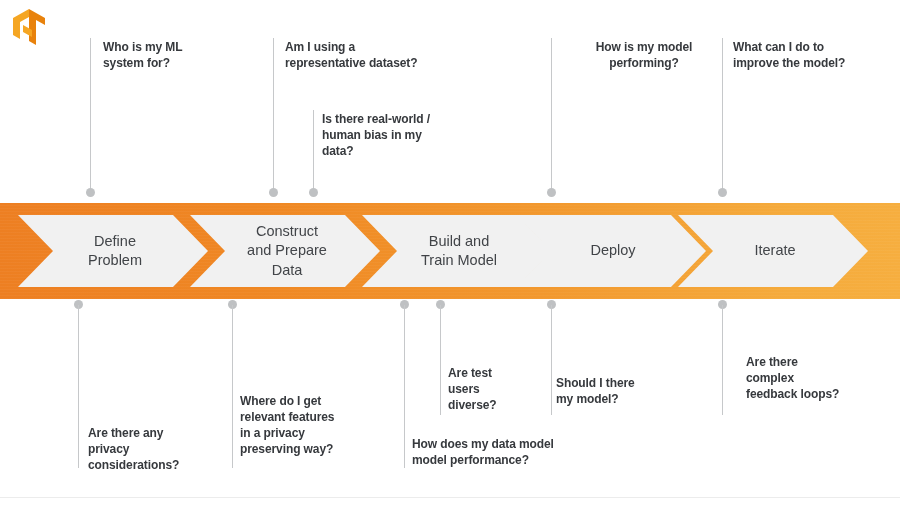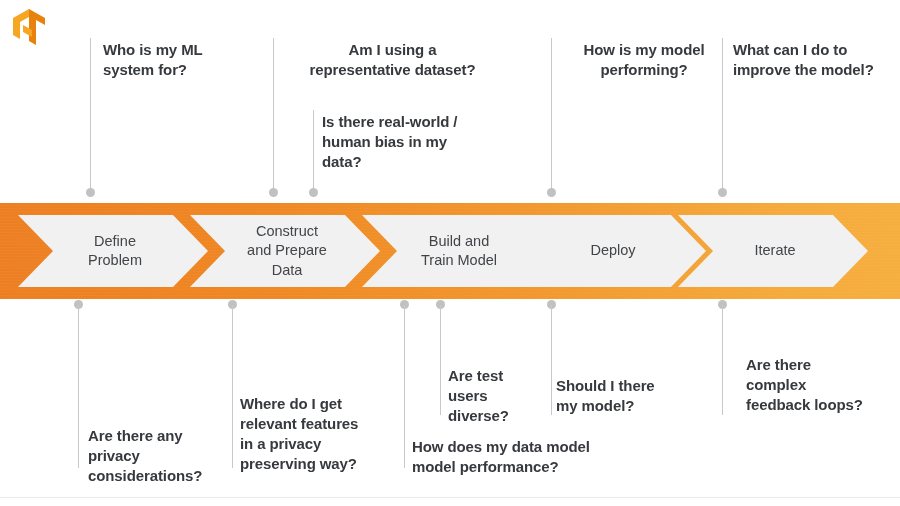--- a/index.html
+++ b/index.html
@@ -27,21 +27,21 @@
     position:absolute;
     width:9px;height:9px;border-radius:50%;
     background:#bfc1c3;
   }
 
   
   .note{
     position:absolute;
     color:#36393d;
     font-weight:bold;
-    font-size:15px;
+    font-size:12px;
     line-height:1.33;
     letter-spacing:-0.1px;
     white-space:pre-line;
   }
 
   
   .banner{
     position:absolute;
     left:0;top:203px;width:900px;height:96px;
     background:linear-gradient(90deg,#ed7f22 0%,#ef8723 28%,#f2982e 60%,#f5ab3c 88%,#f6ae3f 100%);
@@ -100,21 +100,21 @@
 
 <div class="connector" style="left:551px;top:38px;height:155px;"></div>
 <div class="dot" style="left:547px;top:188px;"></div>
 
 <div class="connector" style="left:722px;top:38px;height:155px;"></div>
 <div class="dot" style="left:718px;top:188px;"></div>
 
 <div class="note" style="left:103px;top:40px;width:160px;">Who is my ML
 system for?</div>
 
-<div class="note" style="left:285px;top:40px;width:215px;text-align:center;">Am I using a
+<div class="note" style="left:285px;top:40px;width:215px;">Am I using a
 representative dataset?</div>
 
 <div class="note" style="left:322px;top:112px;width:185px;">Is there real-world /
 human bias in my
 data?</div>
 
 <div class="note" style="left:559px;top:40px;width:170px;text-align:center;">How is my model
 performing?</div>
 
 <div class="note" style="left:733px;top:40px;width:175px;">What can I do to

